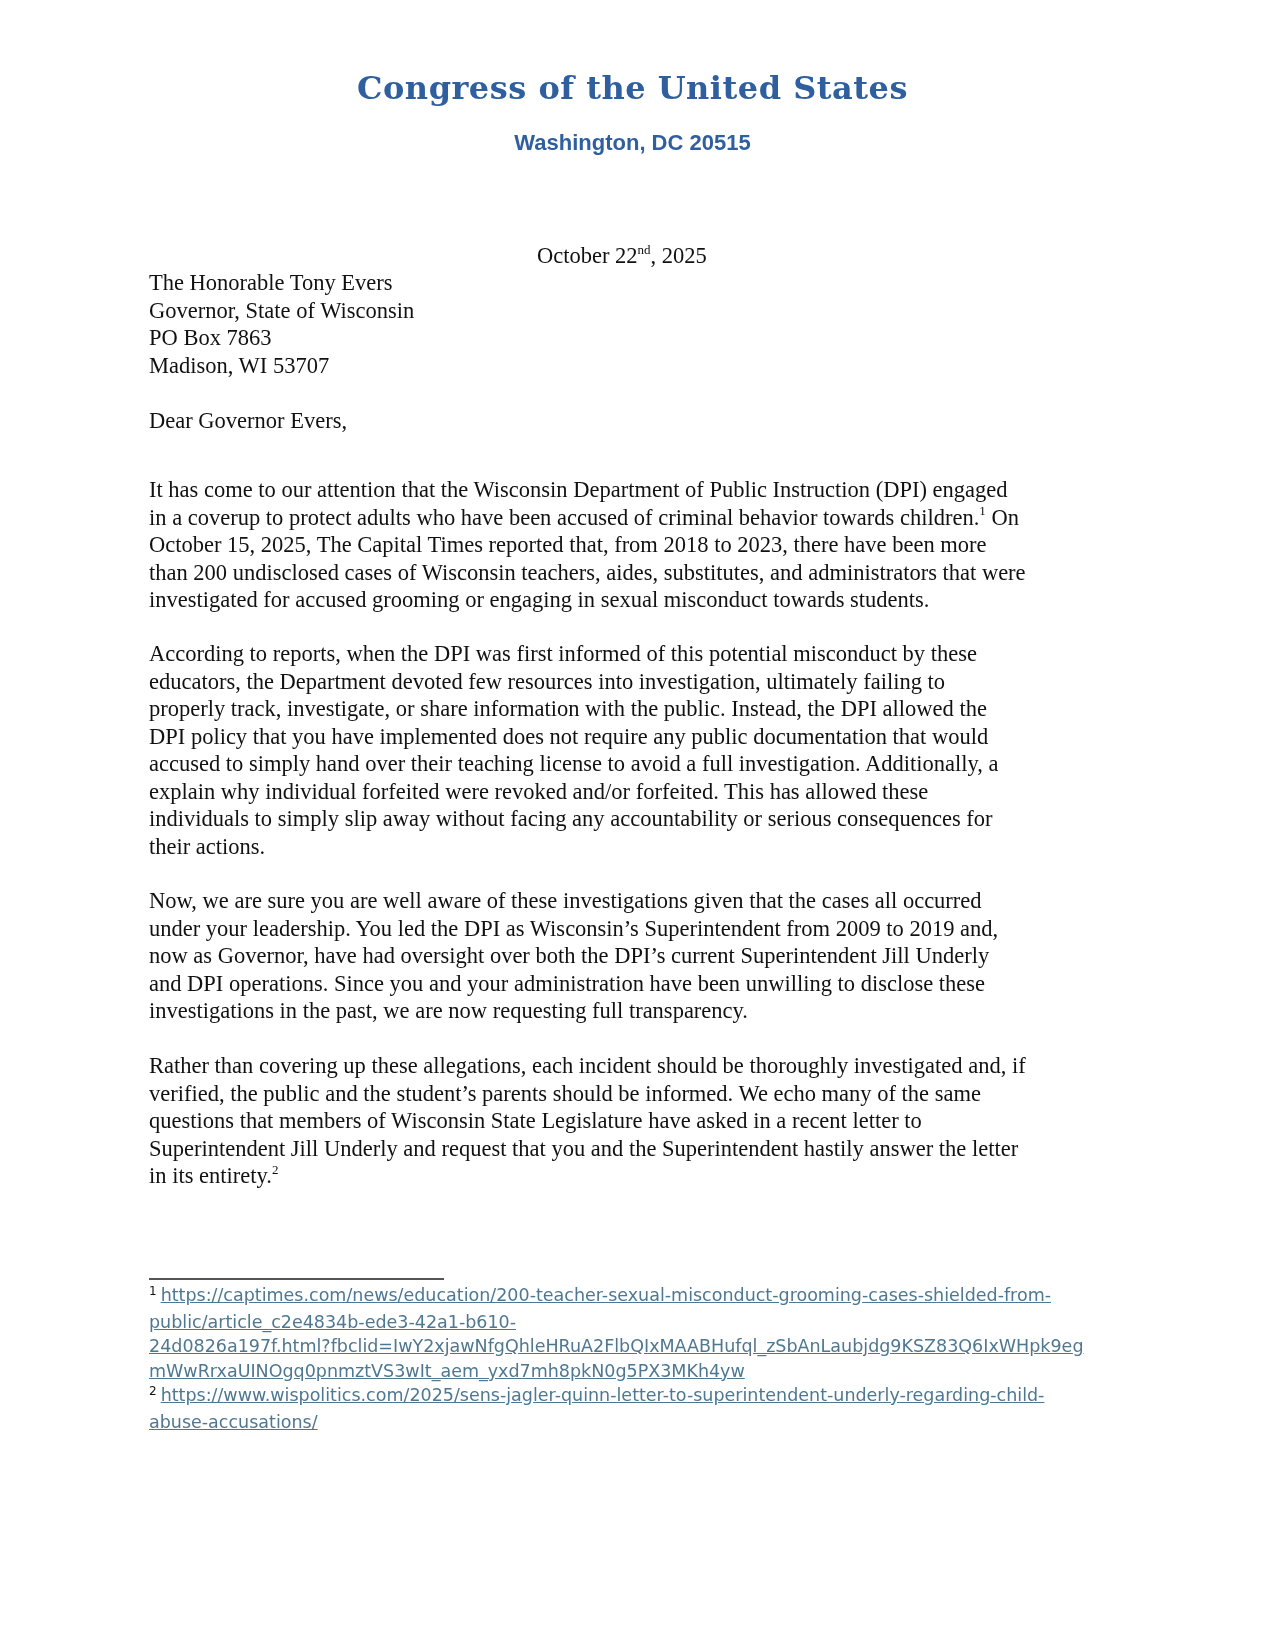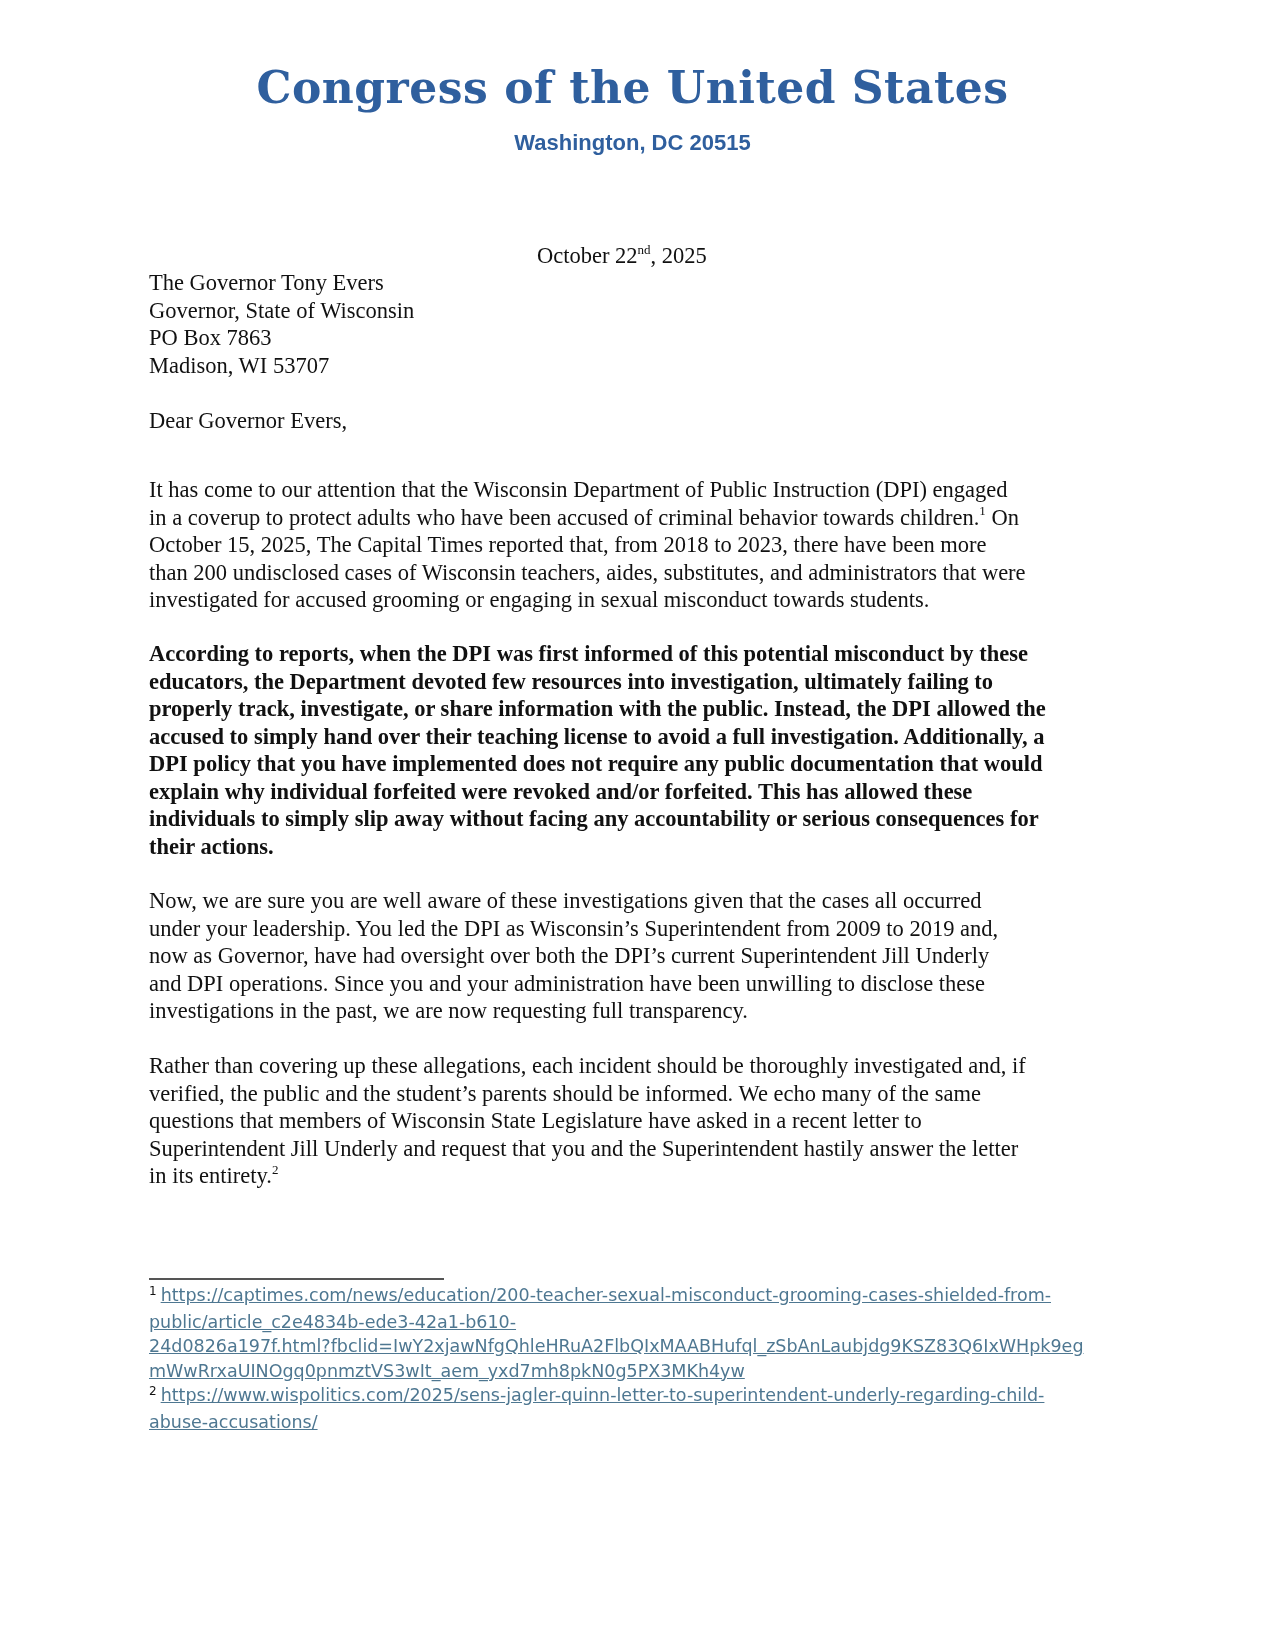--- a/index.html
+++ b/index.html
@@ -1,30 +1,30 @@
 <!DOCTYPE html>
 <html><head>
 <meta charset="utf-8">
 <style>
   html, body { margin: 0; padding: 0; background: #ffffff; }
   body { width: 1265px; height: 1637px; position: relative; overflow: hidden; }
   .page { position: absolute; left: 0; top: 0; width: 1265px; height: 1637px; background: #fff; }
 
   .letterhead { position: absolute; left: 0; width: 1265px; text-align: center; color: #2f5f9e; }
-  .lh-title { top: 62px; font-family: "DejaVu Serif", serif; font-weight: bold; font-size: 44px; letter-spacing: 0.5px; line-height: 52px; }
+  .lh-title { top: 62px; font-family: "DejaVu Serif", serif; font-weight: bold; font-size: 32px; letter-spacing: 0.5px; line-height: 52px; }
   .lh-sub { top: 128px; font-family: Liberation Sans, sans-serif; font-weight: bold; font-size: 22px; line-height: 30px; }
 
   .serif { font-family: "Liberation Serif", serif; color: #111; font-size: 22.5px; line-height: 27.5px; }
   .abs { position: absolute; }
   .date { left: 537px; top: 242px; }
   .address { left: 149px; top: 269px; }
   .salutation { left: 149px; top: 407px; }
   .para { left: 149px; width: 980px; white-space: nowrap; }
   .p1 { top: 476px; }
-  .p2 { top: 640px; font-weight: bold; }
+  .p2 { top: 640px; }
   .p3 { top: 887px; }
   .p4 { top: 1052px; }
   .closing { left: 149px; top: 1205px; }
   sup { font-size: 13px; line-height: 0; position: relative; top: -1px; }
 
   .rule { position: absolute; left: 149px; top: 1278px; width: 295px; height: 0; border-top: 2px solid #555; }
 
   .footnotes { position: absolute; left: 149px; top: 1283px; width: 980px; font-family: "DejaVu Sans", sans-serif; font-size: 17.5px; line-height: 24.5px; color: #4e7791; white-space: nowrap; }
   .fn { display: block; }
   .fn-num { color: #111; font-size: 12px; position: relative; top: -6px; margin-right: 4px; }
@@ -34,42 +34,42 @@
 <body>
 
 <div class="page">
 
   <div class="letterhead lh-title">Congress of the United States</div>
   <div class="letterhead lh-sub">Washington, DC 20515</div>
 
   <div class="serif abs date"><span>October 22</span><sup>nd</sup><span>, 2025</span></div>
 
   <div class="serif abs address">
-    <div>The Governor Tony Evers</div>
+    <div>The Honorable Tony Evers</div>
     <div>Governor, State of Wisconsin</div>
     <div>PO Box 7863</div>
     <div>Madison, WI 53707</div>
   </div>
 
   <div class="serif abs salutation">Dear Governor Evers,</div>
 
   <div class="serif abs para p1">
     <div>It has come to our attention that the Wisconsin Department of Public Instruction (DPI) engaged</div>
     <div><span>in a coverup to protect adults who have been accused of criminal behavior towards children.</span><sup>1</sup><span> On</span></div>
     <div>October 15, 2025, The Capital Times reported that, from 2018 to 2023, there have been more</div>
     <div>than 200 undisclosed cases of Wisconsin teachers, aides, substitutes, and administrators that were</div>
     <div>investigated for accused grooming or engaging in sexual misconduct towards students.</div>
   </div>
 
   <div class="serif abs para p2">
     <div>According to reports, when the DPI was first informed of this potential misconduct by these</div>
     <div>educators, the Department devoted few resources into investigation, ultimately failing to</div>
     <div>properly track, investigate, or share information with the public. Instead, the DPI allowed the</div>
+    <div>DPI policy that you have implemented does not require any public documentation that would</div>
     <div>accused to simply hand over their teaching license to avoid a full investigation. Additionally, a</div>
-    <div>DPI policy that you have implemented does not require any public documentation that would</div>
     <div>explain why individual forfeited were revoked and/or forfeited. This has allowed these</div>
     <div>individuals to simply slip away without facing any accountability or serious consequences for</div>
     <div>their actions.</div>
   </div>
 
   <div class="serif abs para p3">
     <div>Now, we are sure you are well aware of these investigations given that the cases all occurred</div>
     <div>under your leadership. You led the DPI as Wisconsin’s Superintendent from 2009 to 2019 and,</div>
     <div>now as Governor, have had oversight over both the DPI’s current Superintendent Jill Underly</div>
     <div>and DPI operations. Since you and your administration have been unwilling to disclose these</div>

